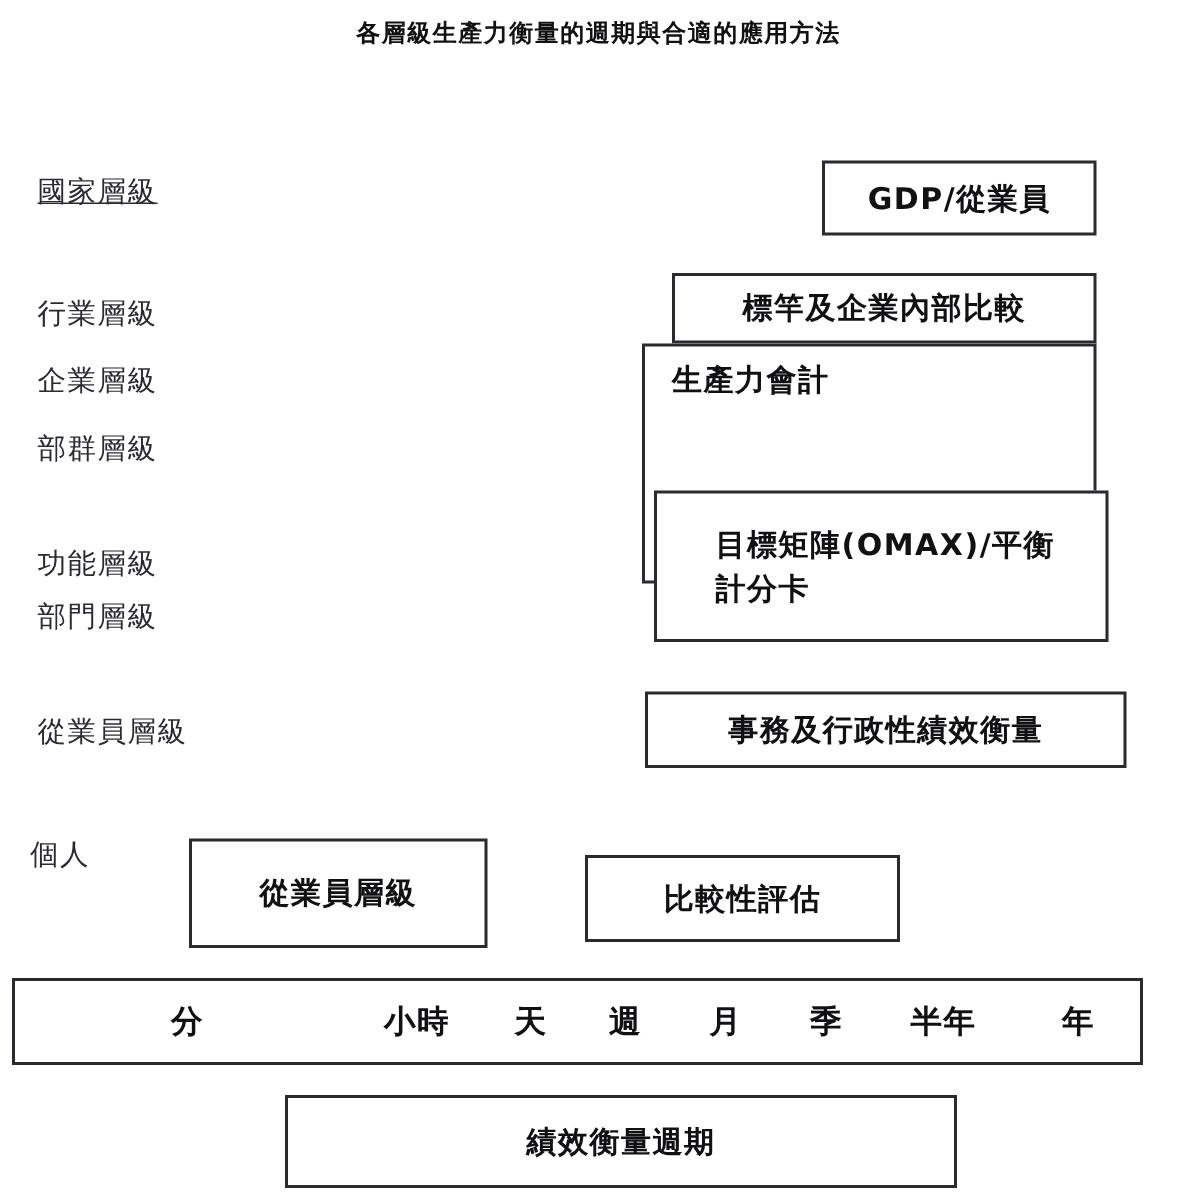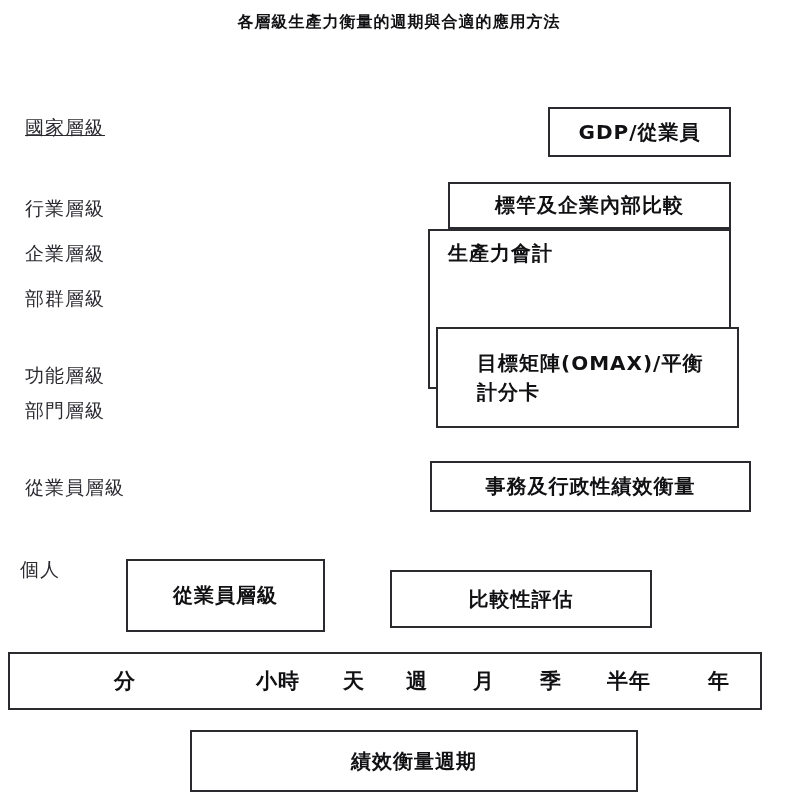--- a/index.html
+++ b/index.html
@@ -72,21 +72,21 @@
     align-items: center;
   }
 
   
   #box-gdp         { left: 548px; top: 107px;  width: 183px; height: 50px;  z-index: 5; }
   #box-benchmark   { left: 448px; top: 182px;  width: 283px; height: 47px;  z-index: 6; }
   #box-pacct       { left: 428px; top: 229px;  width: 303px; height: 160px; z-index: 7; }
   #box-omax        { left: 436px; top: 327px;  width: 303px; height: 101px; z-index: 8; padding-left: 39px; }
   #box-admin       { left: 430px; top: 461px;  width: 321px; height: 51px;  z-index: 5; }
   #box-task        { left: 126px; top: 559px;  width: 199px; height: 73px;  z-index: 5; }
-  #box-comparative { left: 390px; top: 570px;  width: 262px; height: 58px;  z-index: 5; }
+  #box-comparative { left: 390px; top: 570px;  width: 210px; height: 58px;  z-index: 5; }
 
   
   #timeline {
     position: absolute;
     left: 8px;
     top: 652px;
     width: 754px;
     height: 58px;
     box-sizing: border-box;
     border: 2px solid #2b2b2f;

